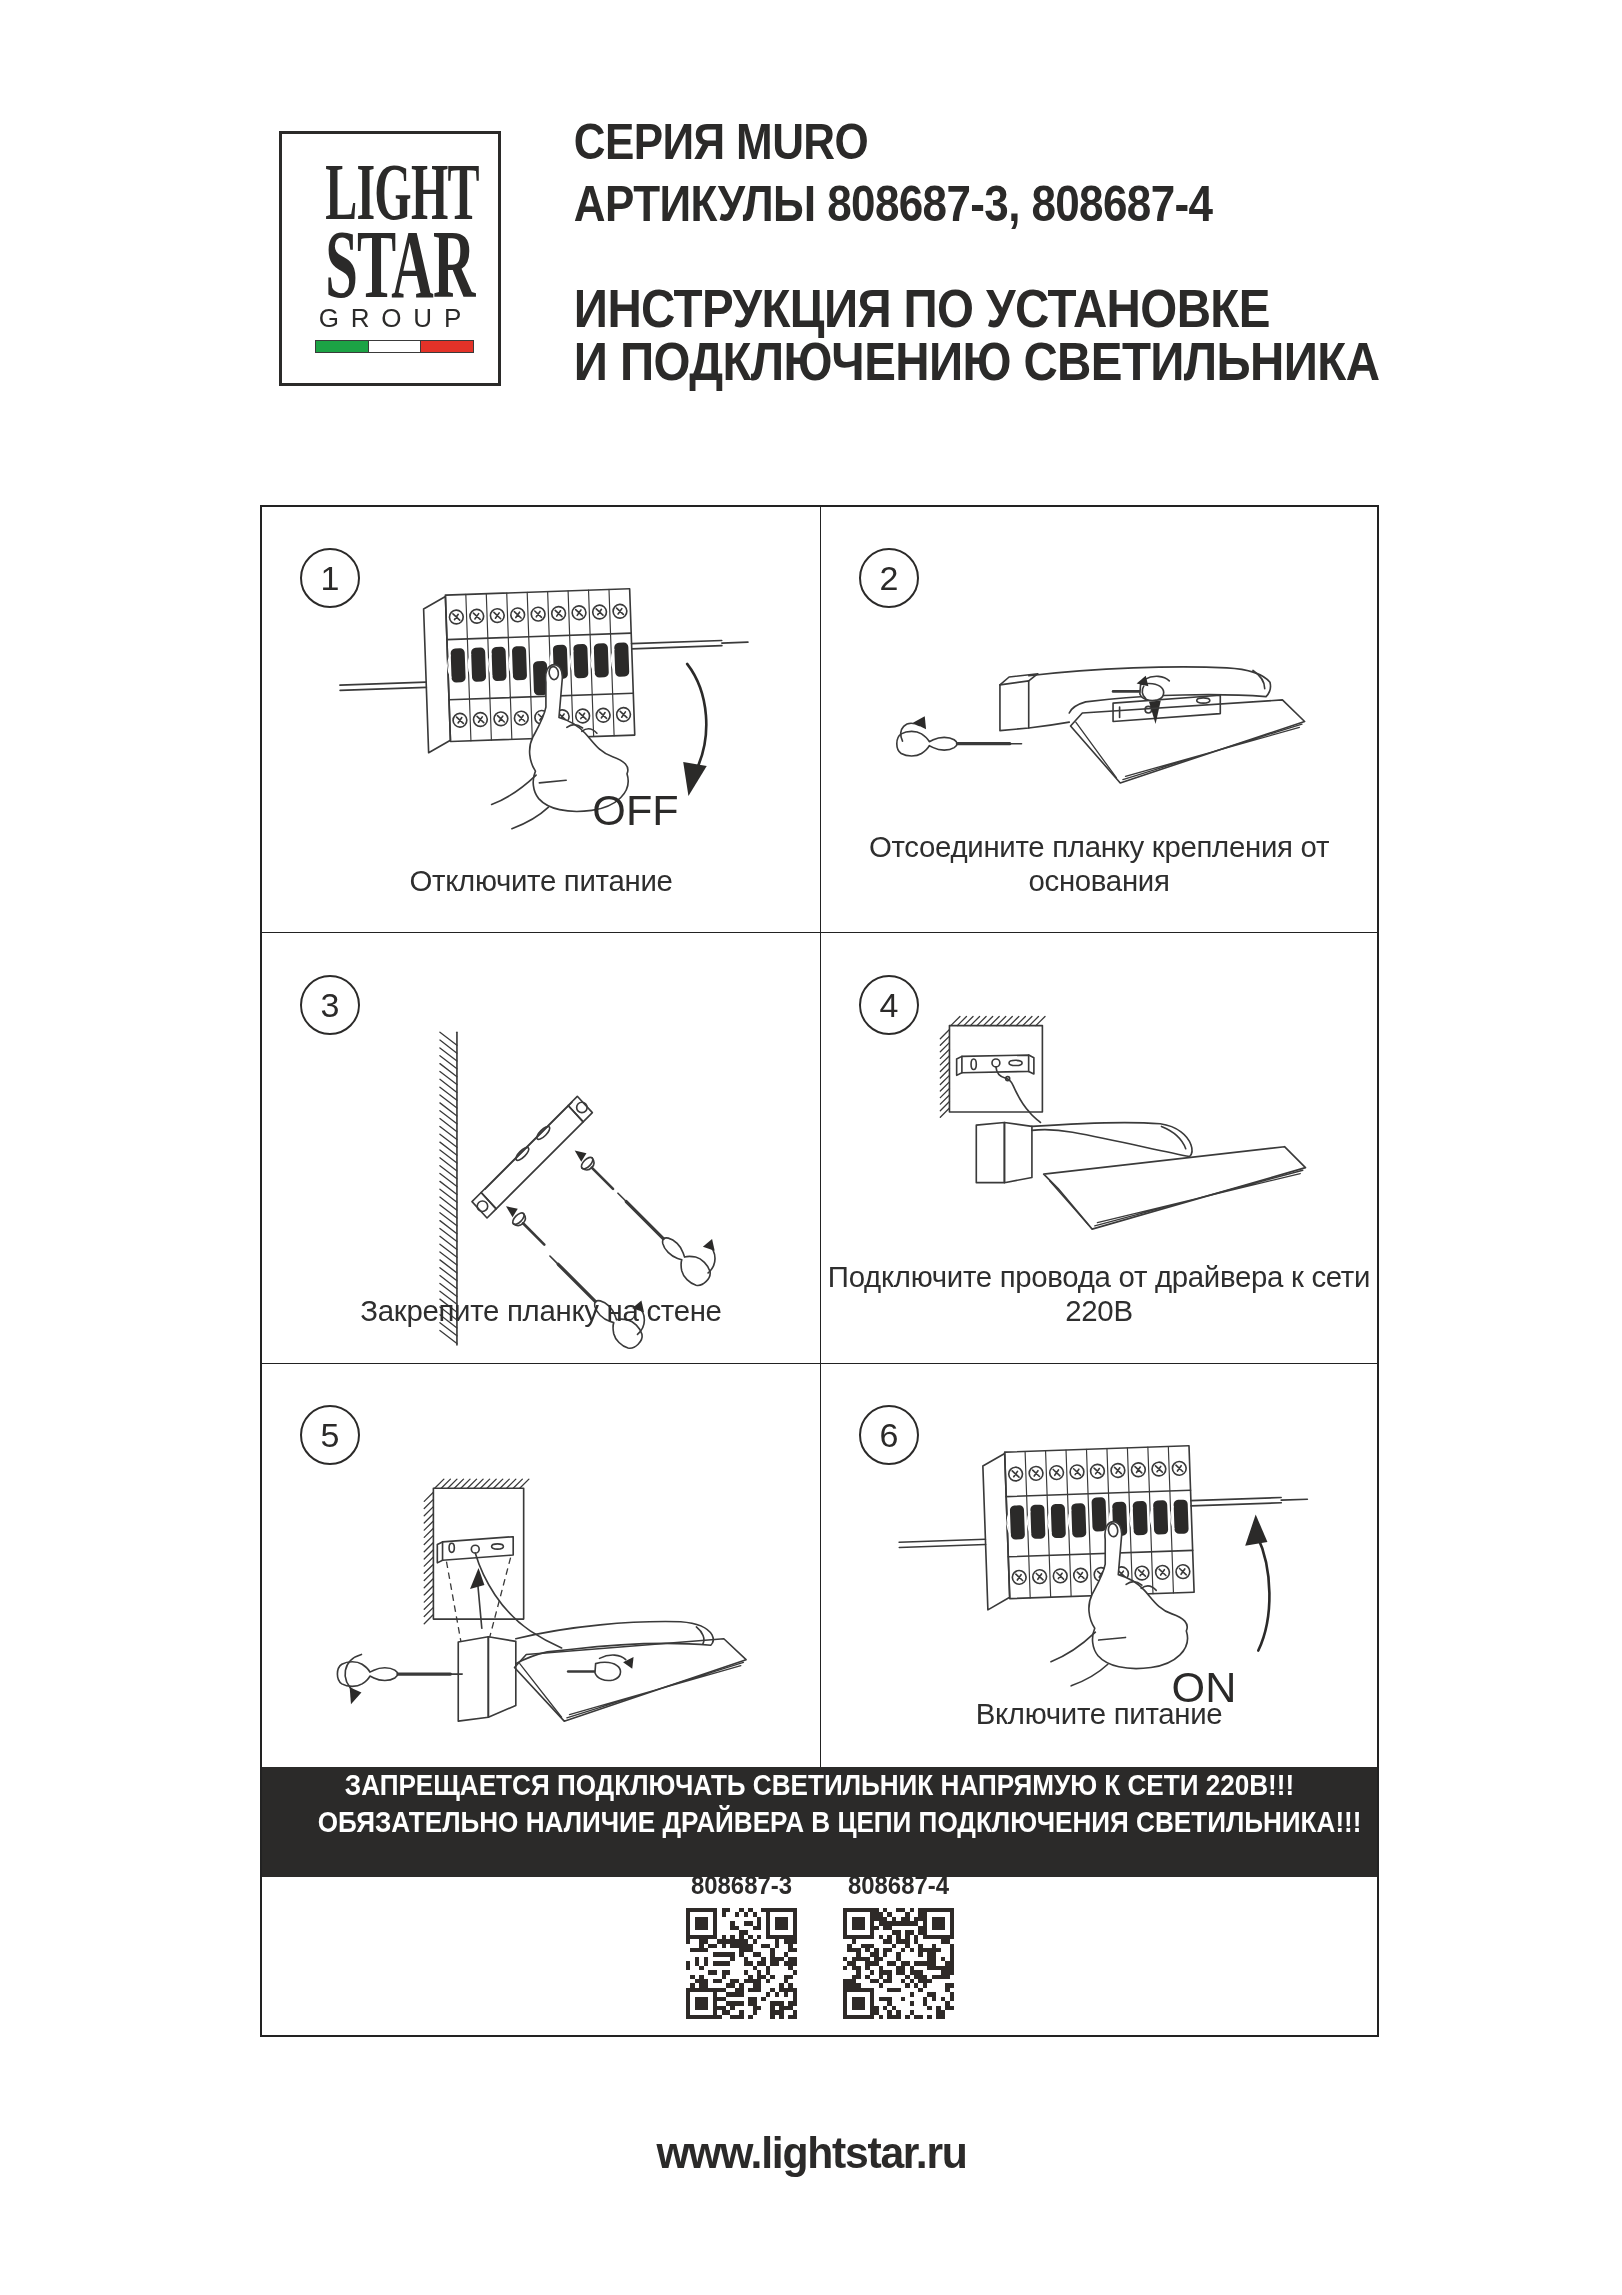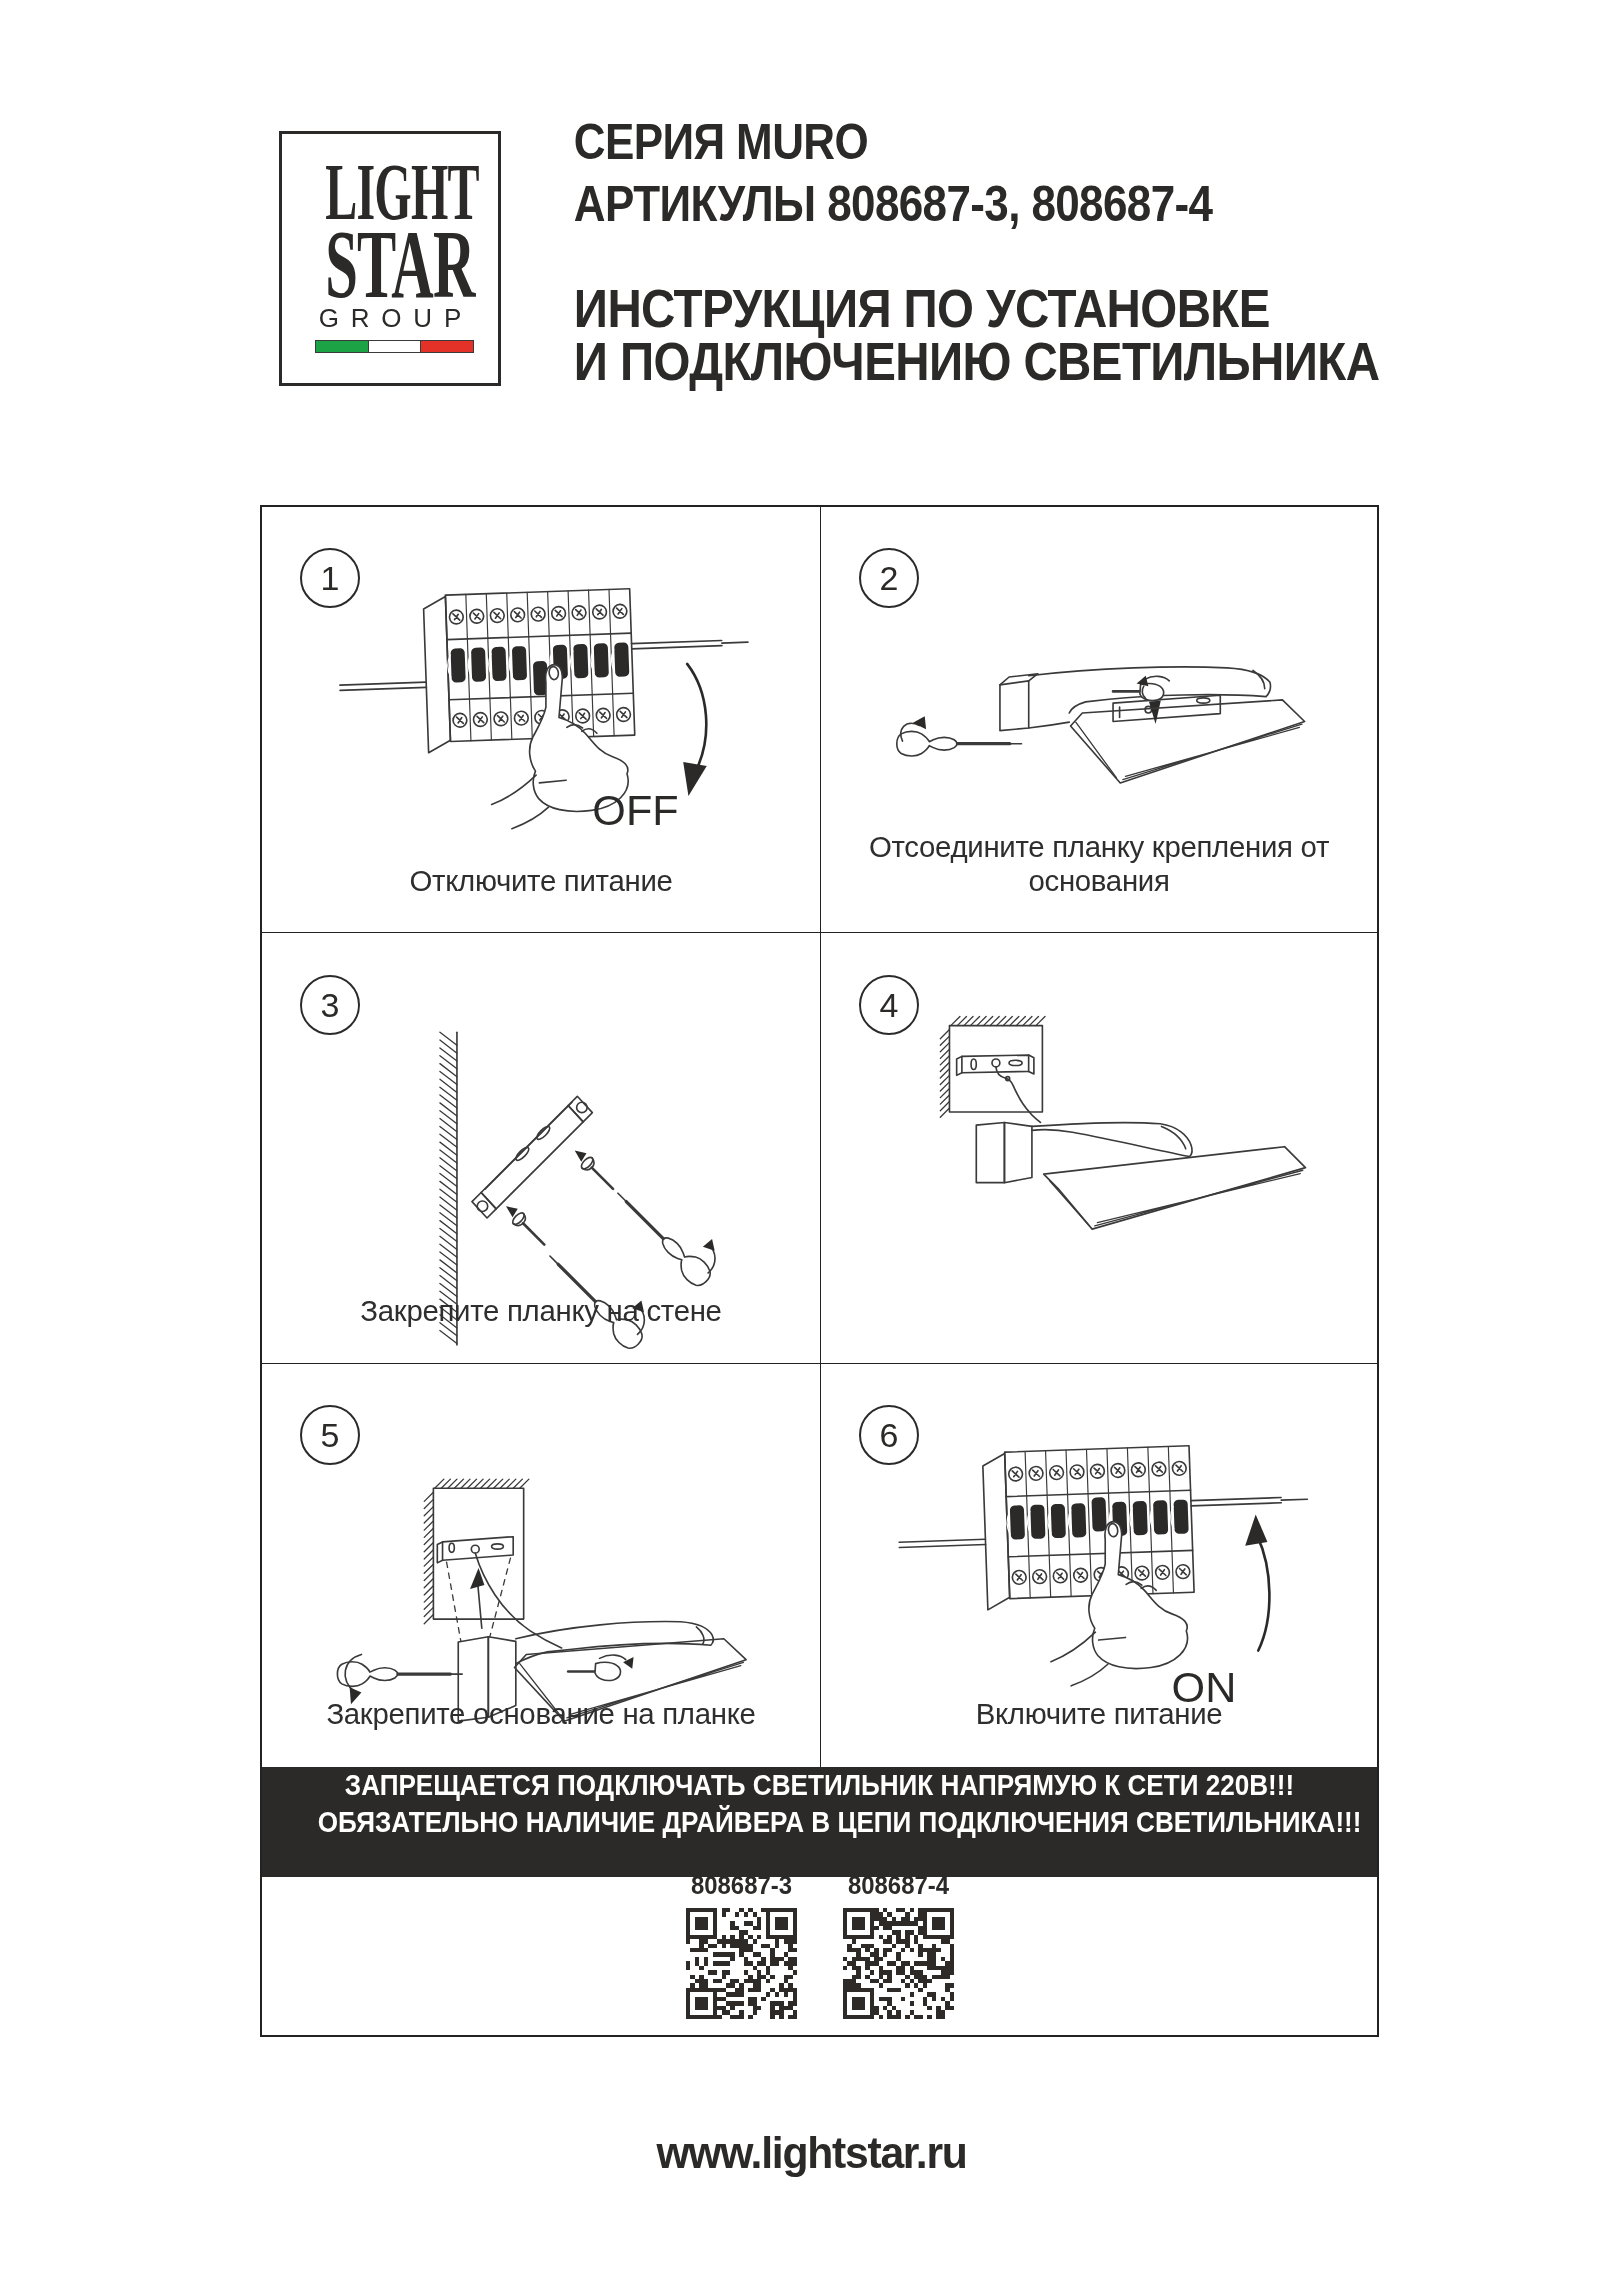--- a/index.html
+++ b/index.html
@@ -264,20 +264,21 @@
         <path class="ln" d="M237,292 L280,288 L280,380 L237,380 Z"></path>
         <path class="ln" d="M280,288 L322,294 L322,372 L280,380 Z"></path>
         <path class="ln" d="M322,294 C410,288 480,287 518,290 C545,294 560,308 565,322 C568,330 567,336 563,340 C520,332 450,315 384,303 C362,299 340,298 322,300"></path>
         <path class="ln" d="M520,294 C540,302 552,314 557,328"></path>
         <path class="ln" d="M340,367 L708,325 L740,357 L414,451 L362,389 Z"></path>
         <path class="thin" d="M736,361 L418,446 M732,366 L422,441 M349,377 L408,444"></path>
       </svg>
       <div class="num-circle">
           <span>4</span>
         </div>
+      <div class="caption">Подключите провода от драйвера к сети 220В</div>
     </div>
 
     <div class="cell c1 r3">
       <svg class="ill" width="558" height="401" viewBox="0 0 853 613">
         <path class="ln" d="M262,190 L400,190 L400,390 L262,390 Z"></path>
         <path class="thin" id="hatch5t" d="M264,190 l14,-14 M274,190 l14,-14 M284,190 l14,-14 M294,190 l14,-14 M304,190 l14,-14 M314,190 l14,-14 M324,190 l14,-14 M334,190 l14,-14 M344,190 l14,-14 M354,190 l14,-14 M364,190 l14,-14 M374,190 l14,-14 M384,190 l14,-14 M394,190 l14,-14 "></path>
         <path class="thin" id="hatch5l" d="M262,196 l-14,14 M262,207 l-14,14 M262,218 l-14,14 M262,229 l-14,14 M262,240 l-14,14 M262,251 l-14,14 M262,262 l-14,14 M262,273 l-14,14 M262,284 l-14,14 M262,295 l-14,14 M262,306 l-14,14 M262,317 l-14,14 M262,328 l-14,14 M262,339 l-14,14 M262,350 l-14,14 M262,361 l-14,14 M262,372 l-14,14 M262,383 l-14,14 "></path>
 
         <path class="ln" d="M276,272 L384,264 L384,292 L276,300 Z"></path>
         <path class="ln" d="M268,276 L276,272 M268,276 L268,304 L276,300"></path>
@@ -304,21 +305,20 @@
         <path class="thin" d="M736,456 L466,541 M732,461 L470,536 M394,458 L458,540"></path>
 
         <line x1="468" y1="470" x2="510" y2="470" stroke="#3a3a3a" stroke-width="4" stroke-linecap="round"></line>
         <path class="wh" d="M510,458 C524,454 538,456 545,463 C551,470 548,480 537,483 C524,486 512,481 509,472 Z"></path>
         <path class="ln" d="M516,450 C532,442 548,444 556,452"></path>
         <polygon class="dk" points="552,456 568,448 566,466"></polygon>
       </svg>
       <div class="num-circle">
           <span>5</span>
         </div>
-      <div class="caption">Закрепите основание на планке</div>
     </div>
 
     <div class="cell c2 r3">
       <svg class="ill" width="556" height="401" viewBox="0 0 849 613">
   <g fill="none" stroke="#3a3a3a" stroke-width="2.5" stroke-linejoin="round" stroke-linecap="round" transform="rotate(-2 420 240)">
     <path d="M250,150 L284,132 L284,352 L250,370 Z"></path>
     <path d="M284,130 H566 V354 H284 Z"></path>
     <path d="M284,198 H566 M284,290 H566"></path>
     <path d="M315.3,130 V354 M346.6,130 V354 M377.9,130 V354 M409.2,130 V354 M440.5,130 V354 M471.8,130 V354 M503.1,130 V354 M534.4,130 V354 " stroke-width="1.8"></path>
     <circle cx="299.6" cy="164" r="10.5"></circle>

